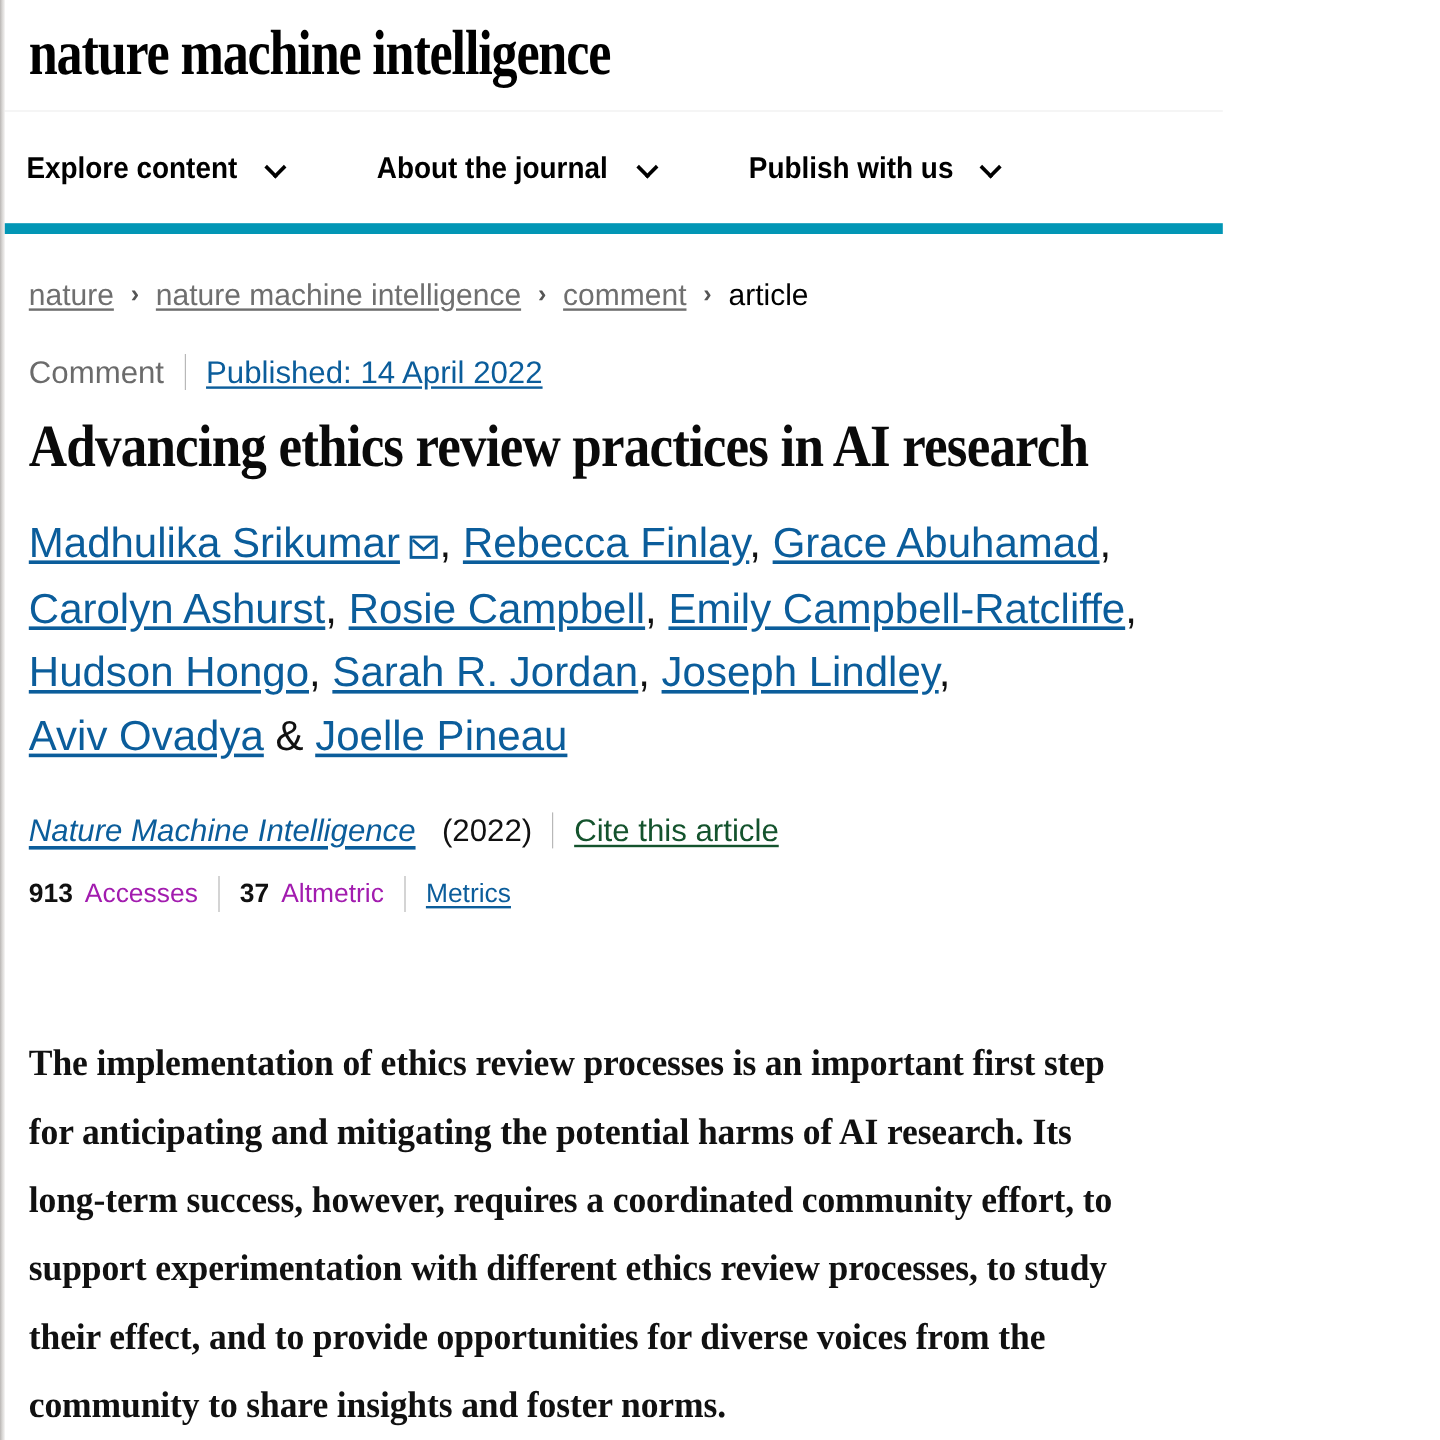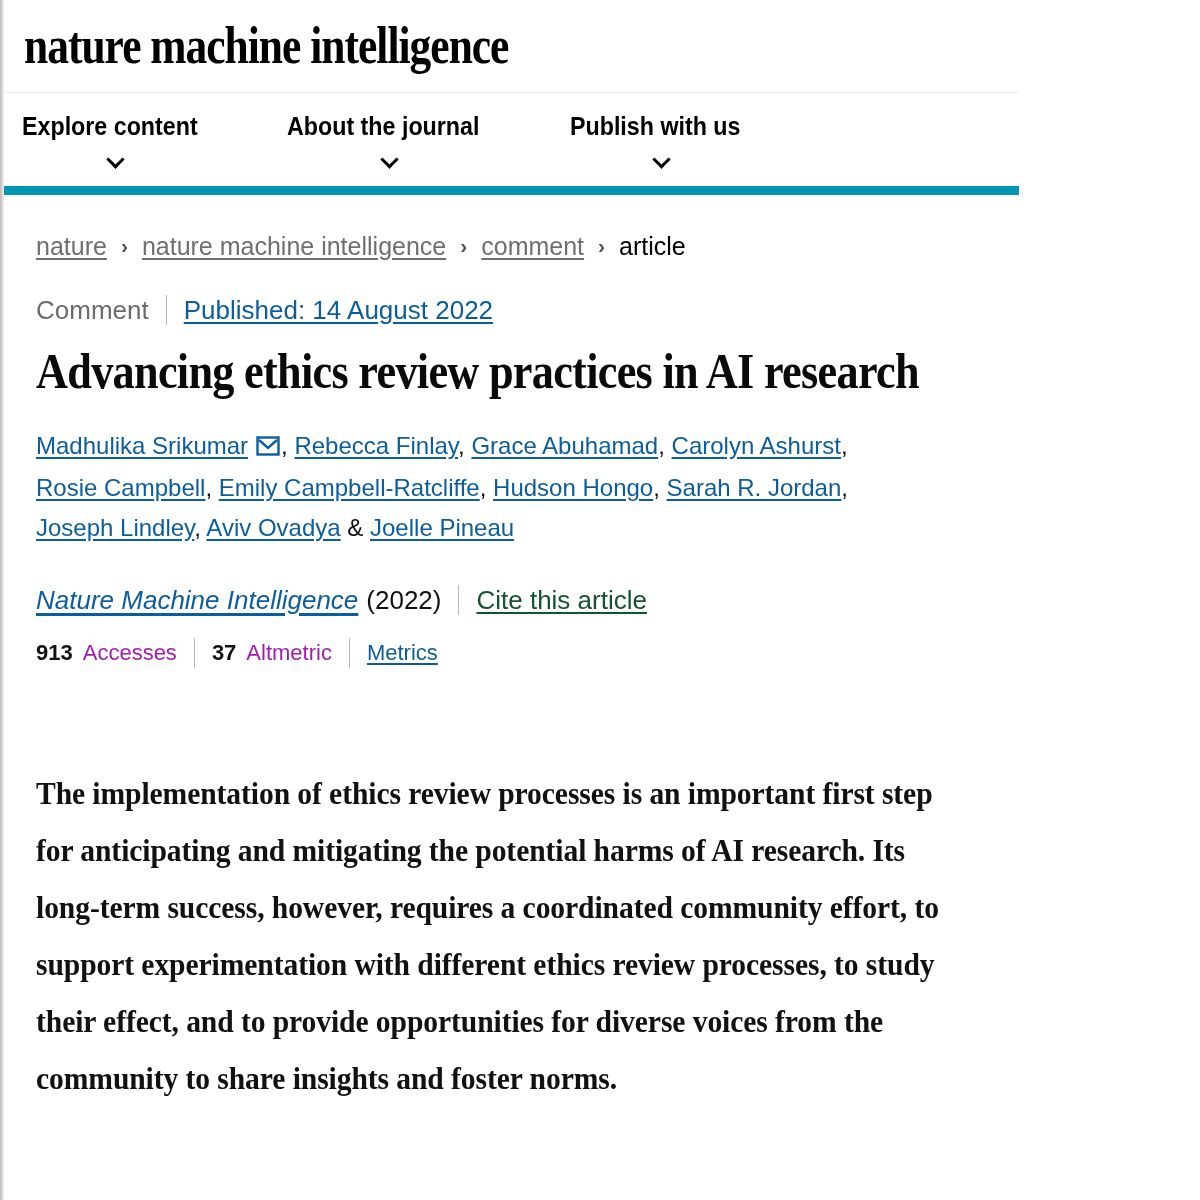--- a/index.html
+++ b/index.html
@@ -58,21 +58,20 @@
     display: flex;
     align-items: center;
     padding-left: 22px;
     gap: 76px;
   }
   .nav-item {
     display: flex;
     align-items: center;
     gap: 11px;
     cursor: pointer;
-    flex-direction: column;
   }
   .nav-label {
     font-family: "Liberation Sans", sans-serif;
     font-weight: 700;
     font-size: 25px;
     line-height: 30px;
     color: #000000;
     transform: scaleX(0.93);
     transform-origin: left center;
     white-space: nowrap;
@@ -96,21 +95,21 @@
 
   
   .accent-bar {
     height: 9px;
     width: 100%;
     background: #0296b5;
   }
 
   
   .content {
-    padding: 0 36px;
+    padding: 0 24px;
   }
 
   .breadcrumb {
     display: flex;
     align-items: center;
     flex-wrap: nowrap;
     gap: 0;
     padding-top: 36px;
     font-size: 25px;
     line-height: 30px;
@@ -167,22 +166,22 @@
     letter-spacing: -0.8px;
     color: #0a0a0a;
     margin: 16px 0 0 0;
     transform: scaleX(0.885);
     transform-origin: left center;
     white-space: nowrap;
   }
 
   .authors {
     margin-top: 26px;
-    font-size: 24px;
-    line-height: 40px;
+    font-size: 35px;
+    line-height: 53px;
     color: #111111;
     max-width: 1152px;
   }
   .author-link {
     color: #0b5d9b;
     text-decoration: underline;
     text-underline-offset: 3px;
     cursor: pointer;
     white-space: nowrap;
   }
@@ -208,21 +207,21 @@
     color: #0b5d9b;
     font-style: italic;
     text-decoration: underline;
     text-decoration-thickness: 3px;
     text-underline-offset: 4px;
     cursor: pointer;
     white-space: nowrap;
   }
   .journal-year {
     color: #111111;
-    margin-left: 8px;
+    margin-left: 22px;
     white-space: nowrap;
   }
   .cite-link {
     color: #14532d;
     text-decoration: underline;
     text-underline-offset: 3px;
     cursor: pointer;
     white-space: nowrap;
   }
 
@@ -297,21 +296,21 @@
       <span class="crumb-link">nature machine intelligence</span>
       <span class="crumb-sep">›</span>
       <span class="crumb-link">comment</span>
       <span class="crumb-sep">›</span>
       <span class="crumb-current">article</span>
     </nav>
 
     <div class="kicker">
       <span class="kicker-type">Comment</span>
       <span class="vdivider"></span>
-      <span class="kicker-date">Published: 14 August 2022</span>
+      <span class="kicker-date">Published: 14 April 2022</span>
     </div>
 
     <h1 class="article-title">Advancing ethics review practices in AI research</h1>
 
     <div class="authors">
       <span class="author-link">Madhulika Srikumar</span><span class="mail-icon"><svg width="24" height="20" viewBox="0 0 24 20" aria-hidden="true">
             <rect x="1.5" y="1.5" width="21" height="17" fill="#ffffff" stroke="#0b5d9b" stroke-width="2.4"></rect>
             <path d="M3 4 L12 12 L21 4" fill="none" stroke="#0b5d9b" stroke-width="2.4"></path>
           </svg></span><span class="sep-comma">,</span>
       <span class="author-link">Rebecca Finlay</span><span class="sep-comma">,</span>

